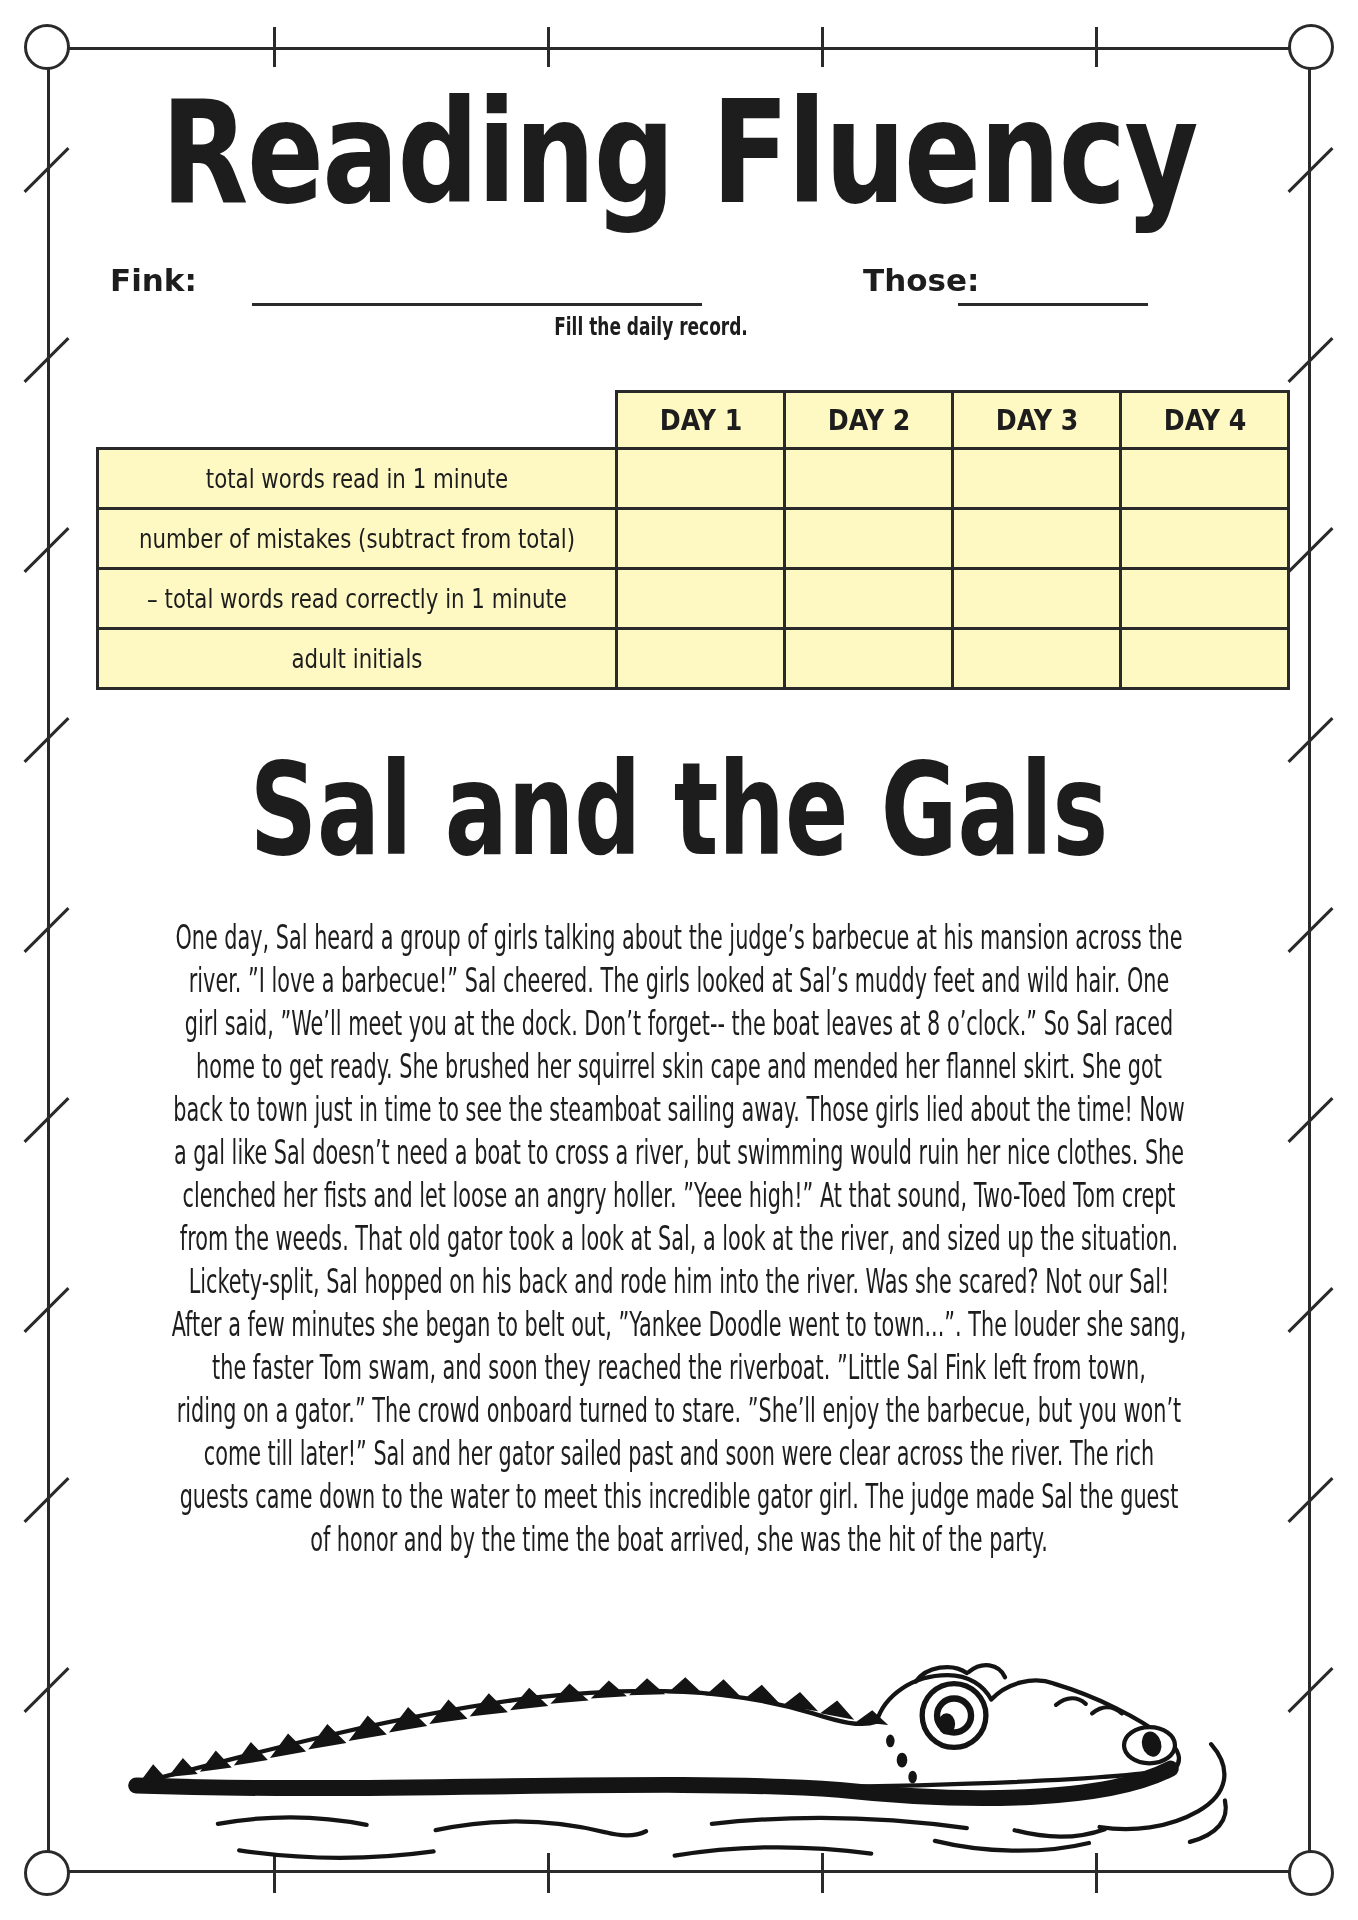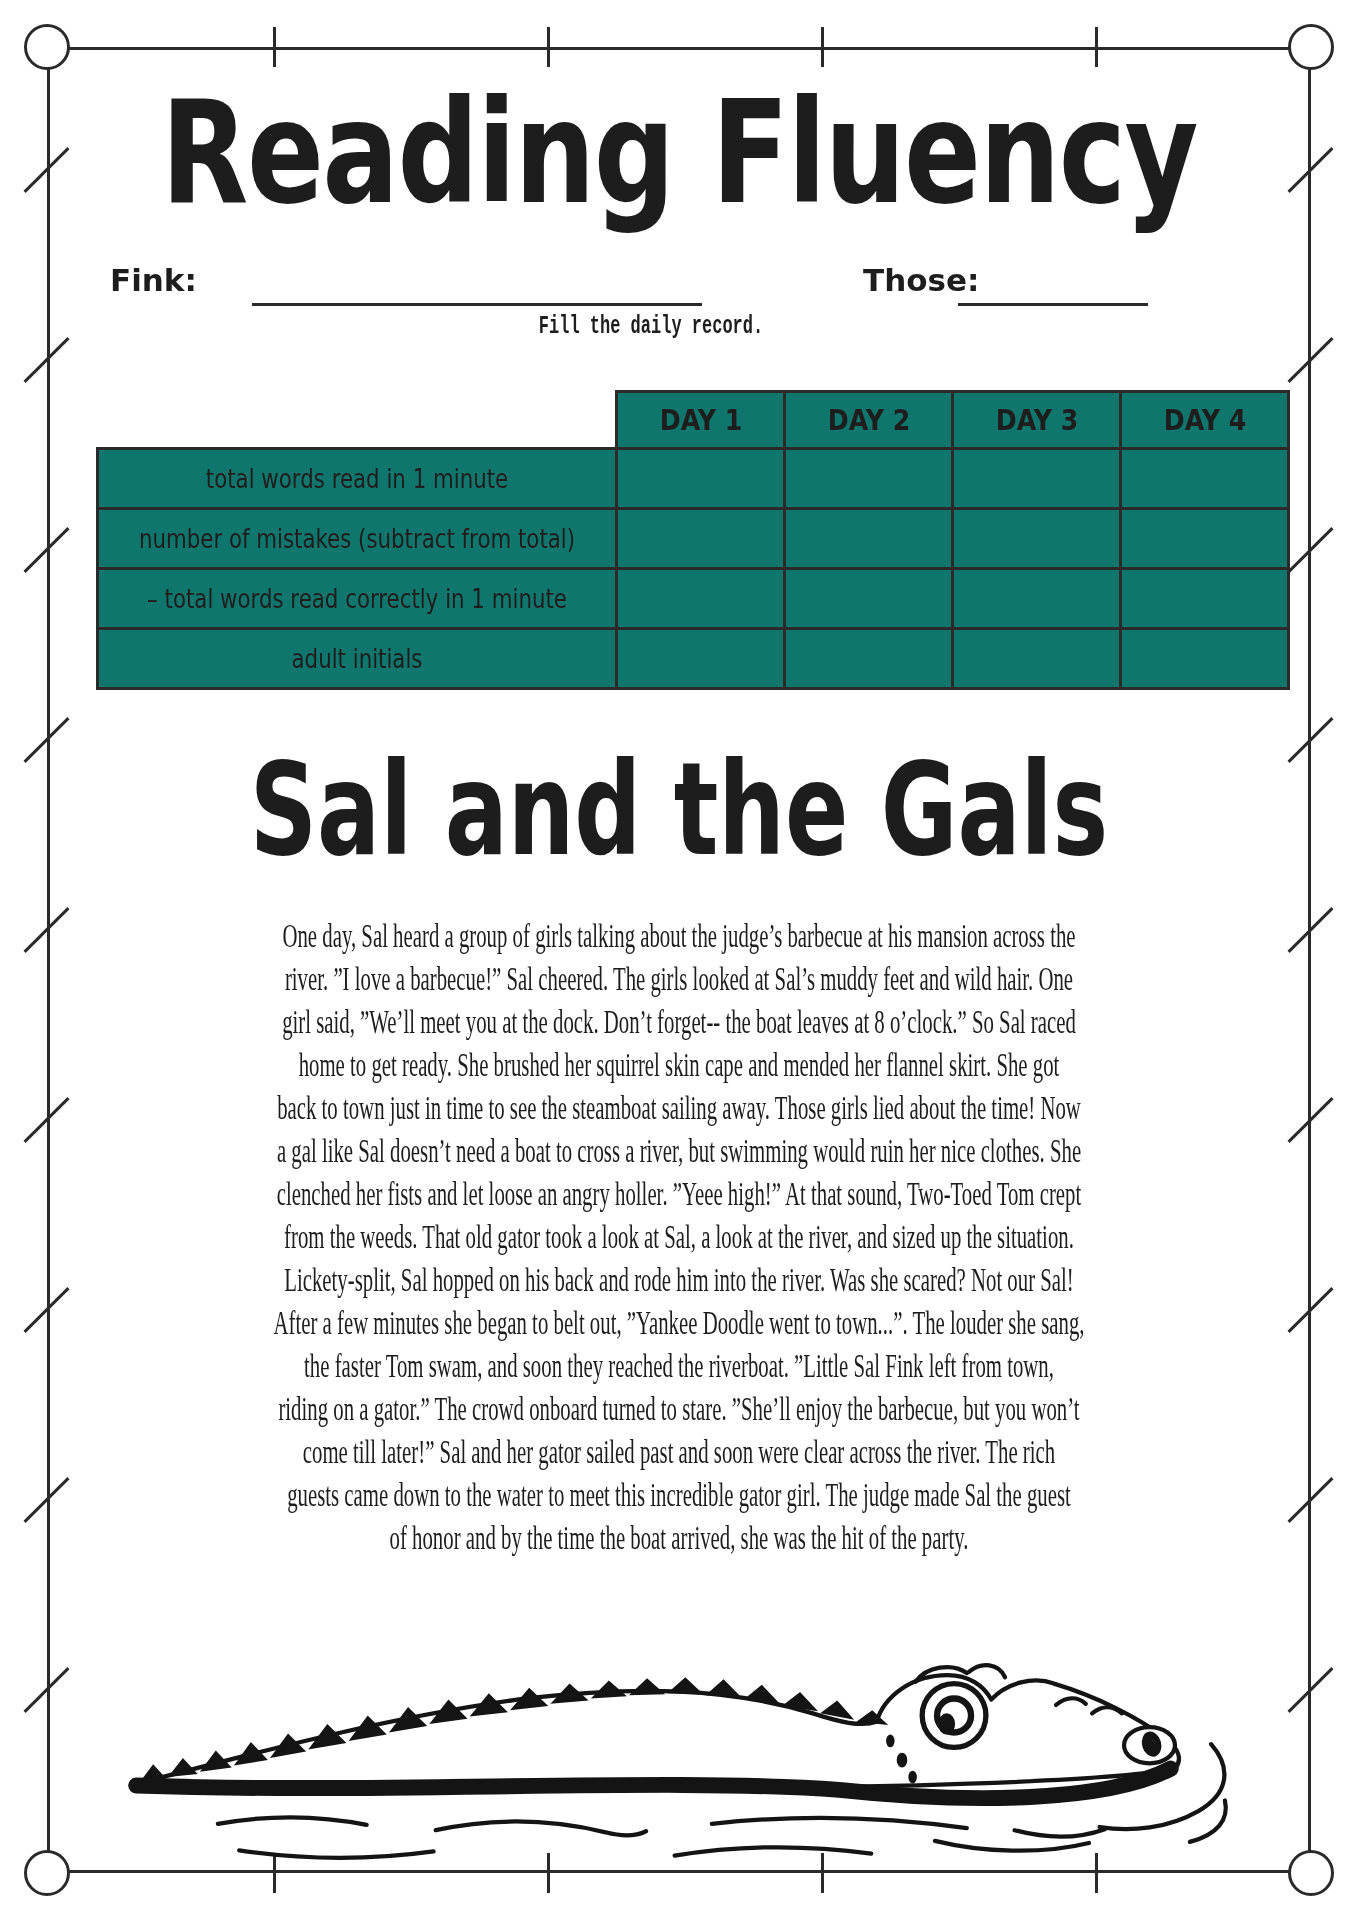--- a/index.html
+++ b/index.html
@@ -35,49 +35,49 @@
     position:absolute; left:50%; top:0; white-space:nowrap;
     font-size:142px; font-weight:700; letter-spacing:-2px;
     transform:translateX(-50%) scaleX(0.80); transform-origin:center;
   }
   .field-label { position:absolute; font-size:31px; font-weight:700; }
   .name-label { left:110px; top:262px; }
   .date-label { left:863px; top:262px; }
   .blank-line { position:absolute; top:303px; border-top:3px solid #2a2a2a; height:0; }
   .name-line { left:252px; width:450px; }
   .date-line { left:958px; width:190px; }
-  .instruction { position:absolute; left:0; top:312px; width:1302px; height:36px;font-family:Liberation Mono, monospace; }
+  .instruction { position:absolute; left:0; top:312px; width:1302px; height:36px; }
   .instruction > span {
     position:absolute; left:50%; top:0; white-space:nowrap;
     font-size:25px; font-weight:700;
     transform:translateX(-50%) scaleX(0.68); transform-origin:center;
   }
   
   .record-table {
     position:absolute; left:96px; top:390px; border-collapse:collapse;
   }
-  .record-table th, .record-table td { border:3px solid #2a2a2a; padding:0; background:#0f766e; }
+  .record-table th, .record-table td { border:3px solid #2a2a2a; padding:0; background:#fef9c3; }
   .record-table td.blank-cell { border:none; background:transparent; }
   .day-header { width:165px; height:54px; position:relative; font-weight:700; }
   .row-label { width:516px; height:57px; position:relative; }
   .day-cell  { width:165px; height:57px; }
   .squish {
     position:absolute; left:50%; top:50%; white-space:nowrap;
     transform:translate(-50%,-50%) scaleX(0.82); transform-origin:center;
     font-size:26px;
   }
   .day-header .squish { font-size:28px; font-weight:700; transform:translate(-50%,-50%) scaleX(0.9); }
   
   .story-title { position:absolute; top:735px; left:0; width:1358px; height:165px; }
   .story-title > span {
     position:absolute; left:50%; top:0; white-space:nowrap;
     font-size:128px; font-weight:700;
     transform:translateX(-50%) scaleX(0.73); transform-origin:center;
   }
-  .story { position:absolute; left:0; top:916px; width:1358px;font-family:Liberation Serif, serif; }
+  .story { position:absolute; left:0; top:916px; width:1358px; }
   .story-line { position:relative; height:43px; }
   .story-line > span {
     position:absolute; left:50%; top:2px; white-space:nowrap;
     font-size:33px; font-weight:500;
     transform:translateX(-50%) scaleX(0.63); transform-origin:center;
   }
   
   .gator { position:absolute; left:105px; top:1622px; width:1150px; height:239px; }
 </style>
 </head>

